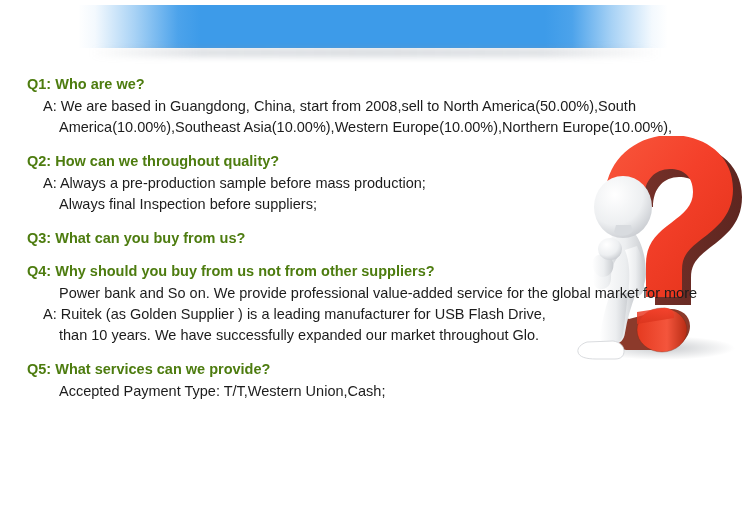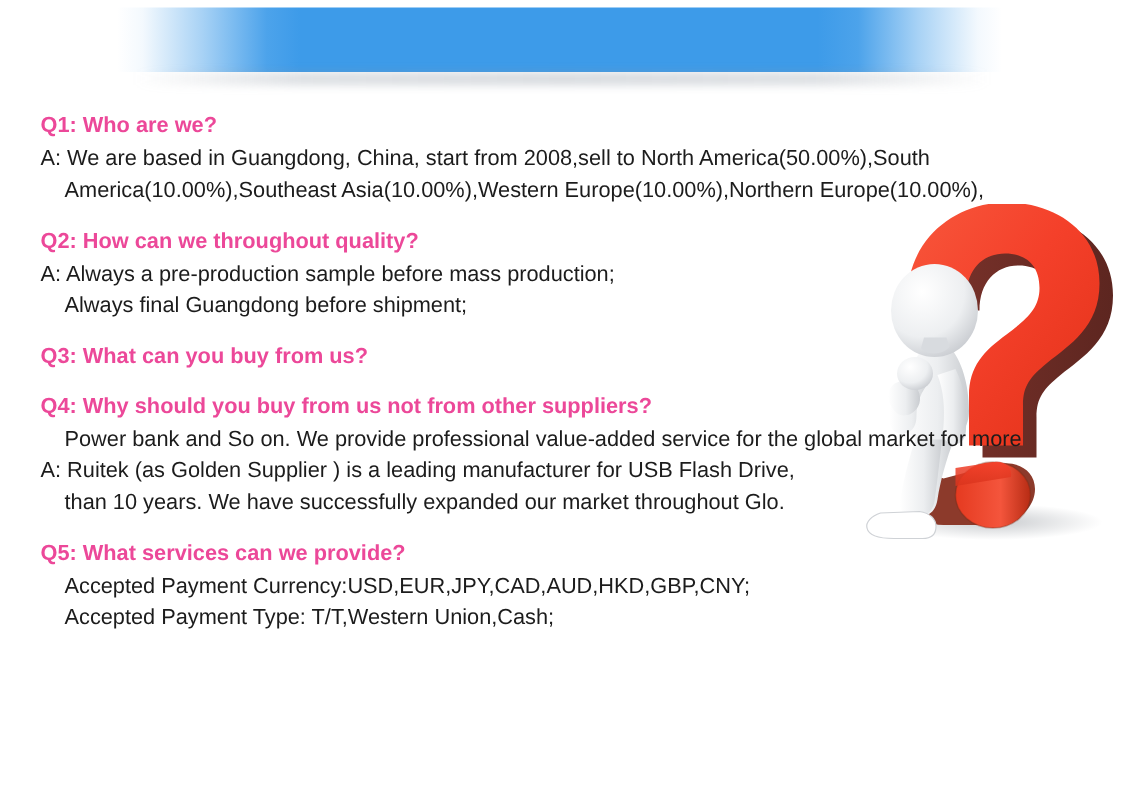--- a/index.html
+++ b/index.html
@@ -75,29 +75,30 @@
     left: 27px;
     top: 74px;
     width: 700px;
     z-index: 3;
   }
   .faq-block { margin-bottom: 13px; }
   .faq-question {
     font-size: 14.5px;
     font-weight: bold;
     line-height: 20px;
-    color: #ec4899;
+    color: #4d7c0f;
     margin-bottom: 2px;
     white-space: nowrap;
   }
   .faq-answer-line {
     font-size: 14.5px;
     line-height: 21px;
     color: #1c1c1c;
     white-space: nowrap;
+    margin-left: 16px;
   }
   .faq-answer-line.indent { padding-left: 16px; }
 
   
   #qmark-graphic {
     position: absolute;
     left: 567px;
     top: 136px;
     width: 175px;
     height: 226px;
@@ -204,33 +205,32 @@
 
   <div class="faq-block">
     <div class="faq-question">Q1: Who are we?</div>
     <div class="faq-answer-line">A: We are based in Guangdong, China, start from 2008,sell to North America(50.00%),South</div>
     <div class="faq-answer-line indent">America(10.00%),Southeast Asia(10.00%),Western Europe(10.00%),Northern Europe(10.00%),</div>
   </div>
 
   <div class="faq-block">
     <div class="faq-question">Q2: How can we throughout quality?</div>
     <div class="faq-answer-line">A: Always a pre-production sample before mass production;</div>
-    <div class="faq-answer-line indent">Always final Guangdong before shipment;</div>
+    <div class="faq-answer-line indent">Always final Inspection before suppliers;</div>
   </div>
 
   <div class="faq-block">
     <div class="faq-question">Q3: What can you buy from us?</div>
   </div>
 
   <div class="faq-block">
     <div class="faq-question">Q4: Why should you buy from us not from other suppliers?</div>
     <div class="faq-answer-line indent">Power bank and So on. We provide professional value-added service for the global market for more</div>
     <div class="faq-answer-line">A: Ruitek (as Golden Supplier ) is a leading manufacturer for USB Flash Drive,</div>
     <div class="faq-answer-line indent">than 10 years. We have successfully expanded our market throughout Glo.</div>
   </div>
 
   <div class="faq-block">
     <div class="faq-question">Q5: What services can we provide?</div>
-    <div class="faq-answer-line indent">Accepted Payment Currency:USD,EUR,JPY,CAD,AUD,HKD,GBP,CNY;</div>
     <div class="faq-answer-line indent">Accepted Payment Type: T/T,Western Union,Cash;</div>
   </div>
 
 </div>
 
 </body></html>

